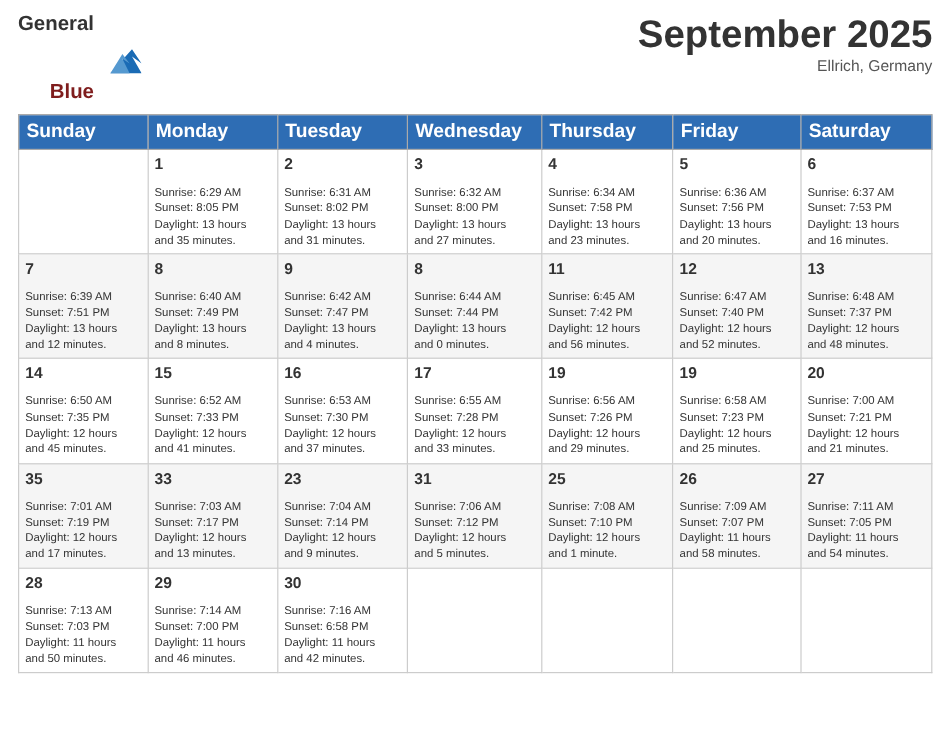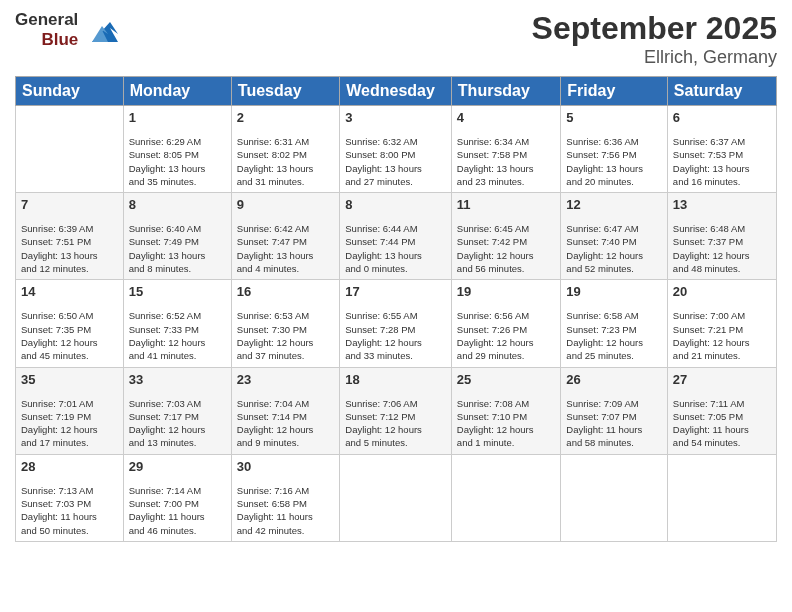--- a/index.html
+++ b/index.html
@@ -26,21 +26,21 @@
     }
     .title-block {
       text-align: right;
     }
     .month-title {
       font-size: 32px;
       font-weight: bold;
       color: #333;
     }
     .location {
-      font-size: 18px;
+      font-size: 13px;
       color: #555;
     }
     table {
       width: 100%;
       border-collapse: collapse;
       font-size: 10px;
     }
     thead th {
       background-color: #2e6db4;
       color: #fff;
@@ -80,21 +80,21 @@
       background: #fff;
     }
   </style>
 </head>
 <body>
 
 <div class="container">
   <div class="header">
     <div class="logo">
       <div style="display:flex; align-items:center;">
-        <div style="display:flex; flex-direction:column; align-items:flex-end; margin-right:4px;">
+        <div style="display:flex; flex-direction:column; align-items:flex-end; margin-right:4px;gap:37px;">
           <span style="font-size:17px; font-weight:bold; color:#333;">General</span>
           <span style="font-size:17px; font-weight:bold; color:#7f1d1d;">Blue</span>
         </div>
         <svg width="36" height="36" viewBox="0 0 36 36">
           <polygon points="10,30 28,10 36,22 28,16 36,30" fill="#1a6bb5"></polygon>
           <polygon points="10,30 20,14 26,22 20,18 26,30" fill="#5599d0"></polygon>
         </svg>
       </div>
     </div>
     <div class="title-block">
@@ -210,21 +210,21 @@
           </td>
           <td>
             <span class="day-number">33</span>
             <div class="day-info">Sunrise: 7:03 AM<br>Sunset: 7:17 PM<br>Daylight: 12 hours<br>and 13 minutes.</div>
           </td>
           <td>
             <span class="day-number">23</span>
             <div class="day-info">Sunrise: 7:04 AM<br>Sunset: 7:14 PM<br>Daylight: 12 hours<br>and 9 minutes.</div>
           </td>
           <td>
-            <span class="day-number">18</span>
+            <span class="day-number">31</span>
             <div class="day-info">Sunrise: 7:06 AM<br>Sunset: 7:12 PM<br>Daylight: 12 hours<br>and 5 minutes.</div>
           </td>
           <td>
             <span class="day-number">25</span>
             <div class="day-info">Sunrise: 7:08 AM<br>Sunset: 7:10 PM<br>Daylight: 12 hours<br>and 1 minute.</div>
           </td>
           <td>
             <span class="day-number">26</span>
             <div class="day-info">Sunrise: 7:09 AM<br>Sunset: 7:07 PM<br>Daylight: 11 hours<br>and 58 minutes.</div>
           </td>

